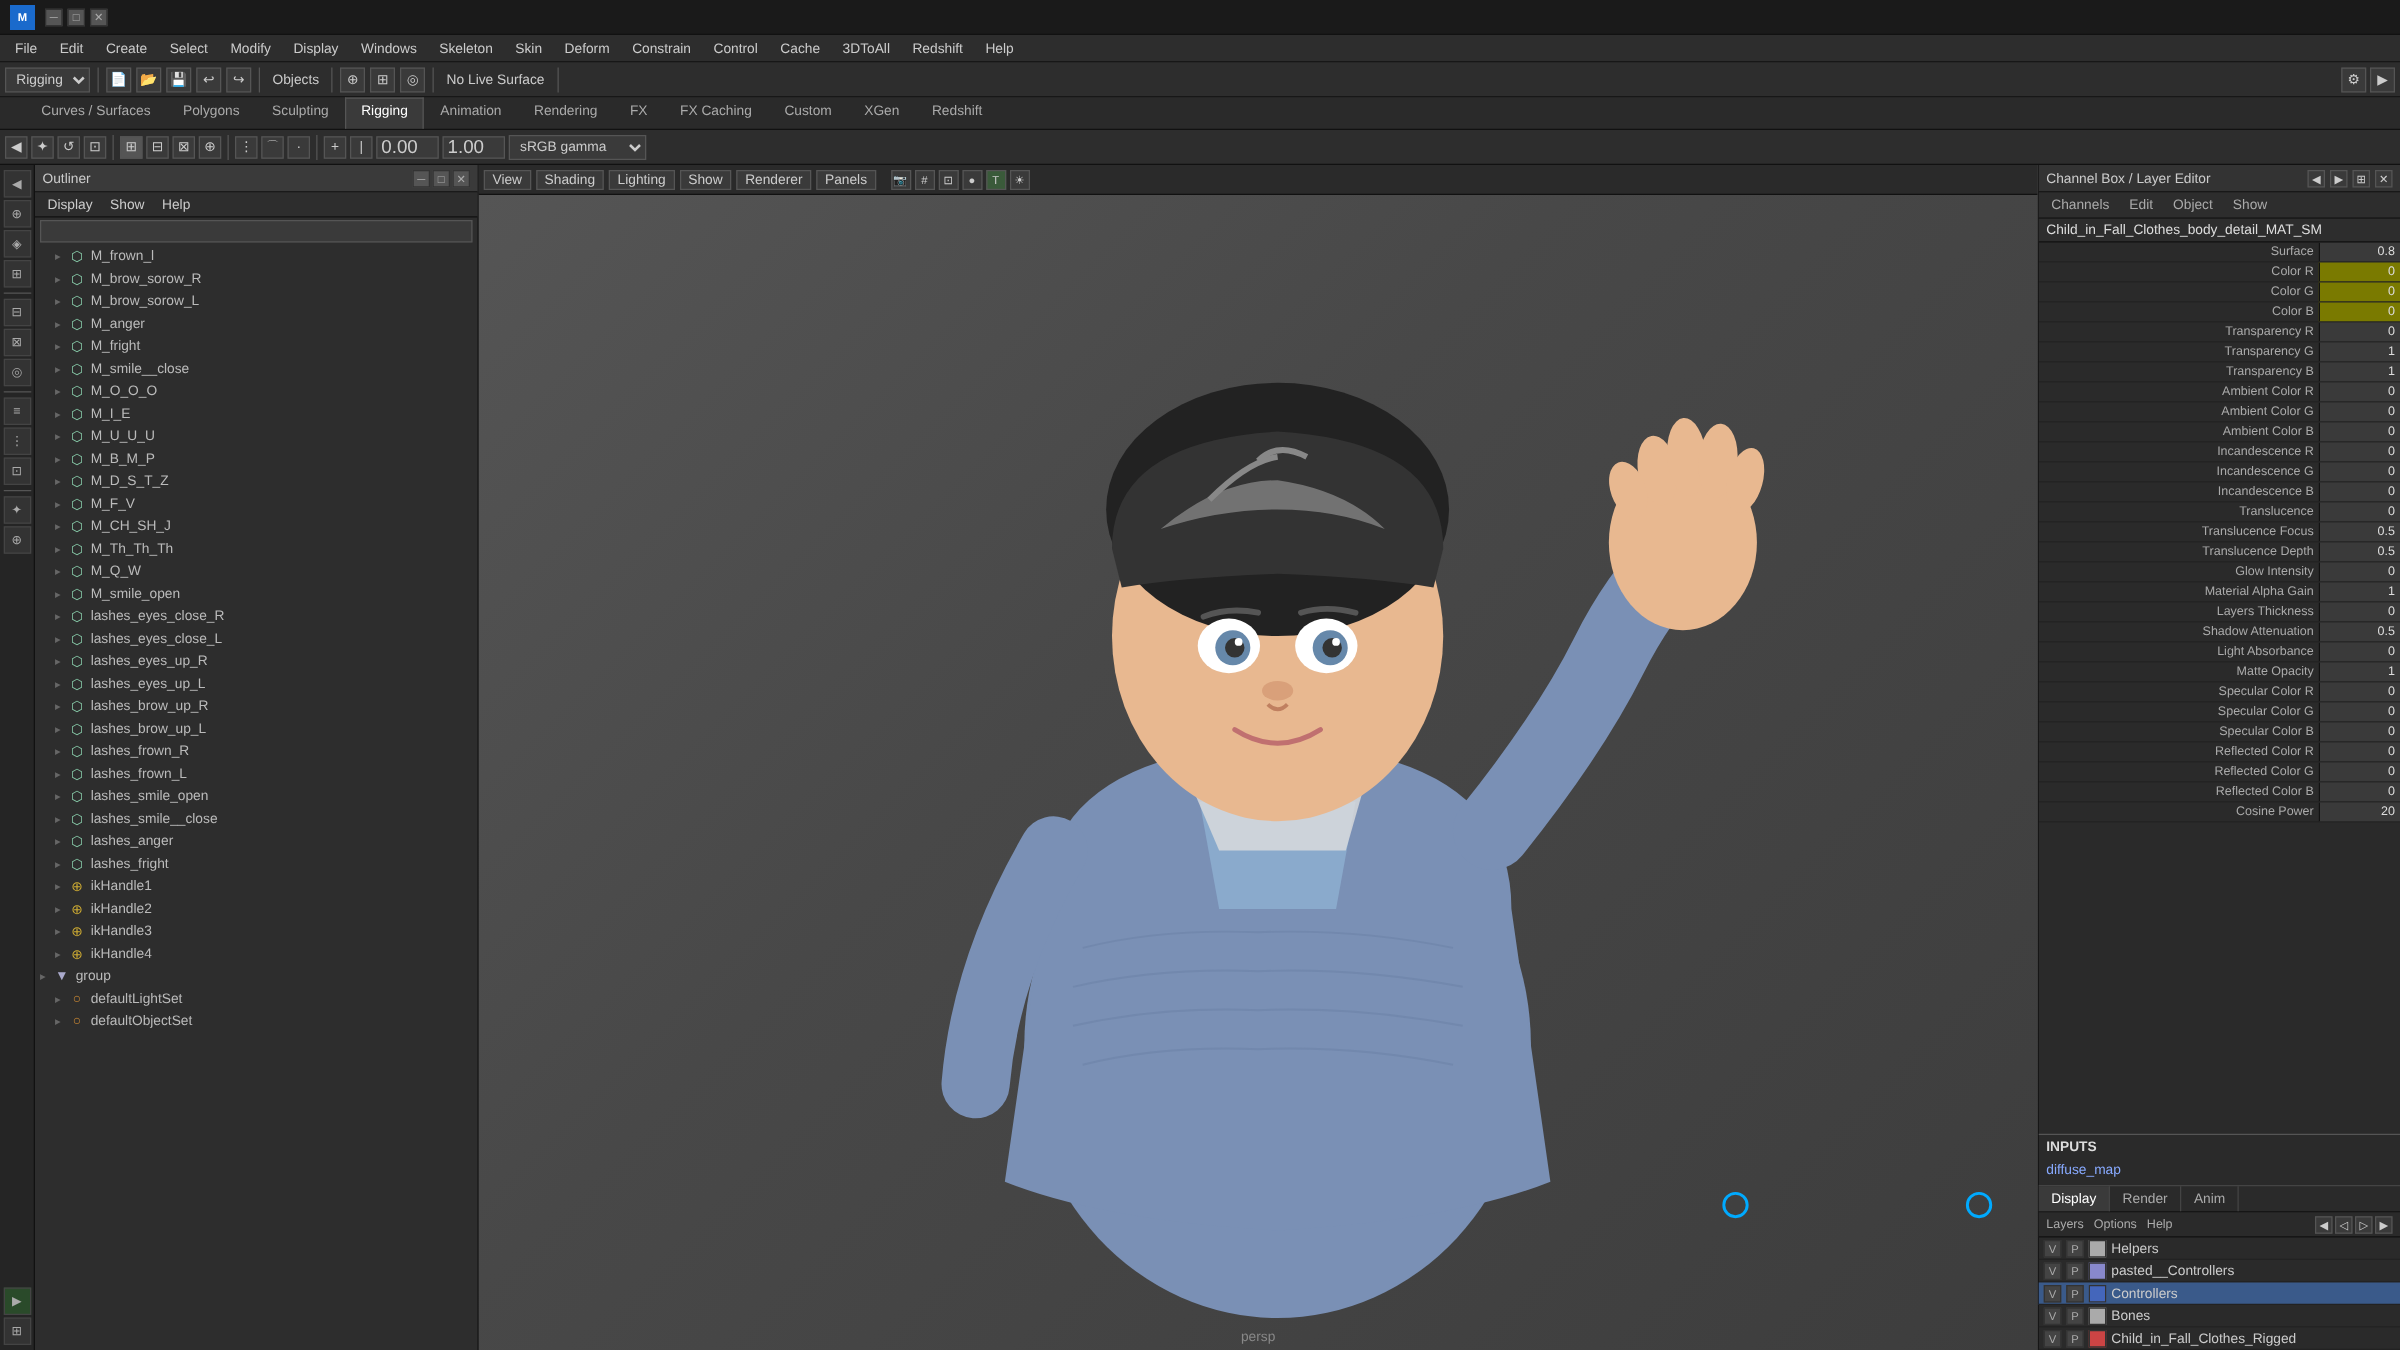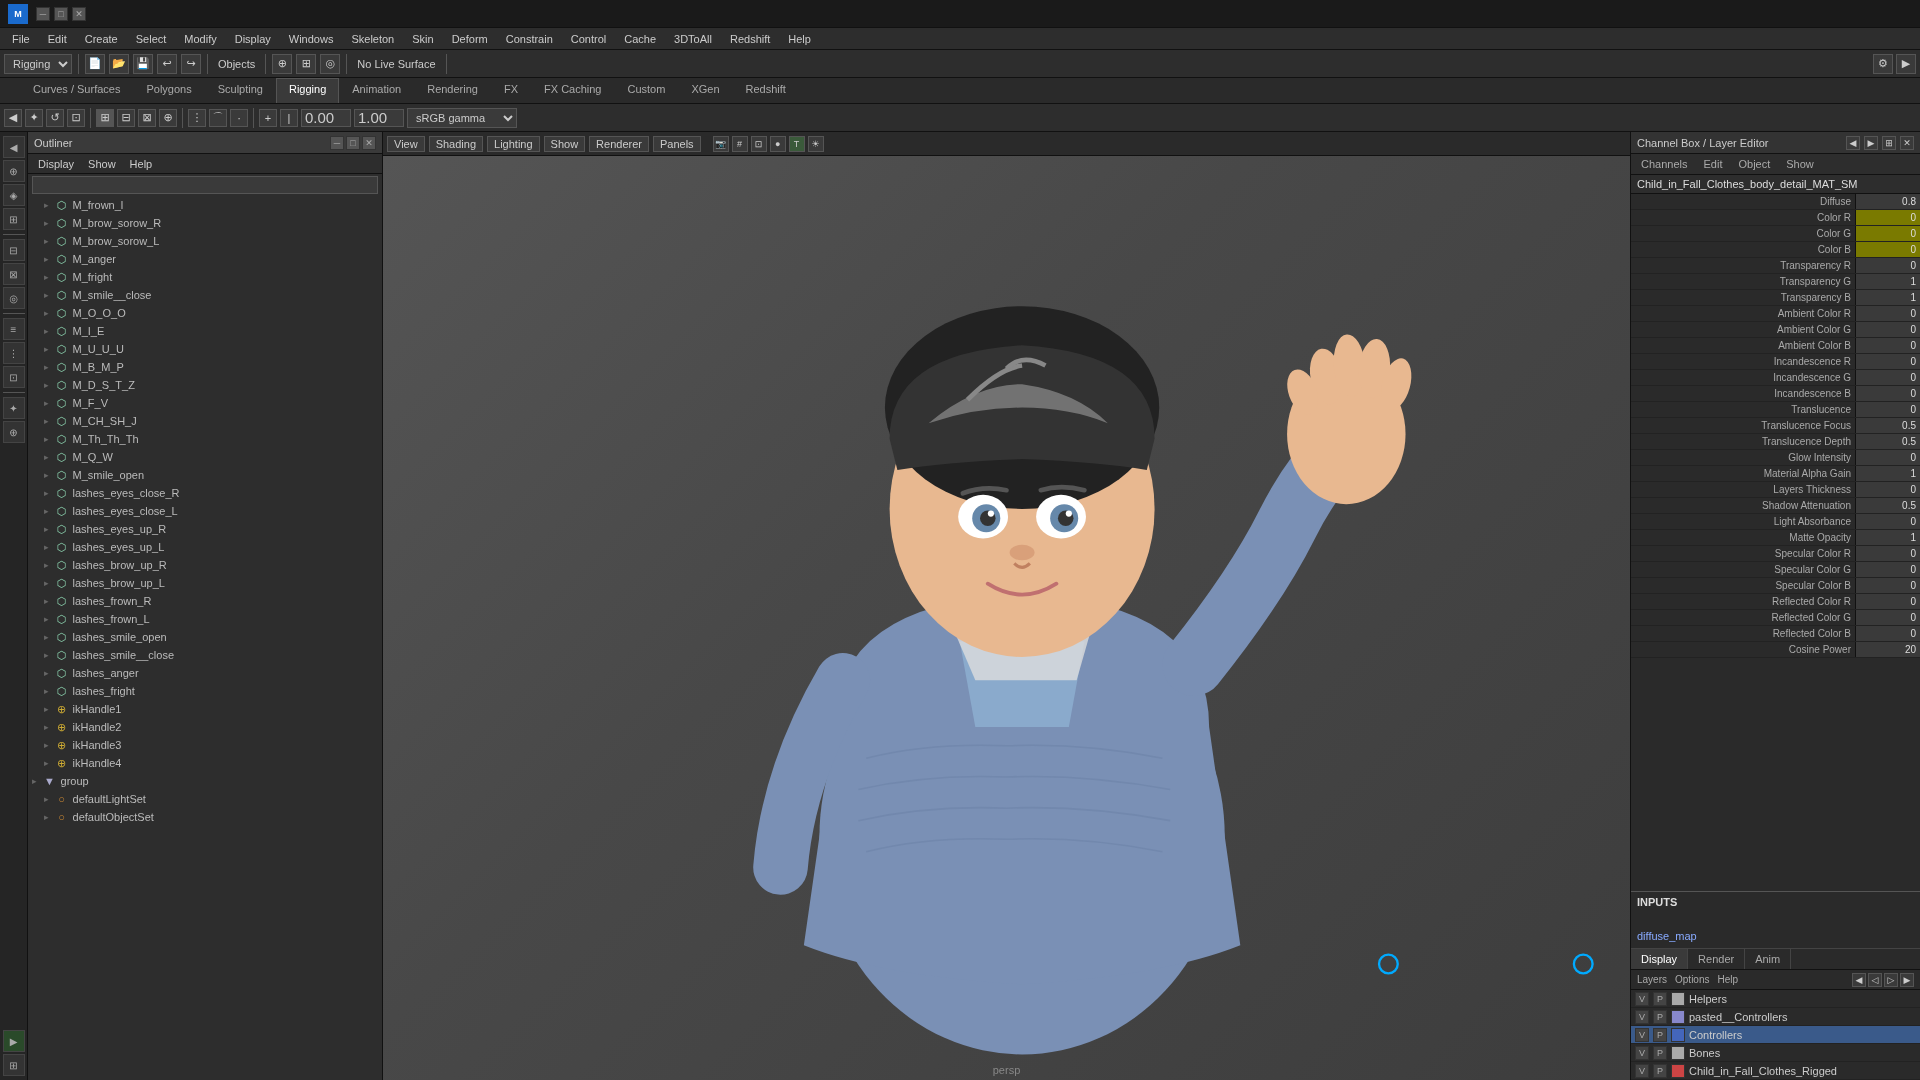--- a/index.html
+++ b/index.html
@@ -294,21 +294,21 @@
       align-items: center;
       justify-content: flex-end;
     }
     .channel-value.yellow { background: #7a7a00; }
 
     
     #inputs-section {
       border-top: 1px solid #555;
       padding: 4px 6px;
     }
-    .inputs-header { color: #ddd; font-size: 11px; font-weight: bold; margin-bottom: 20px; }
+    .inputs-header { color: #ddd; font-size: 11px; font-weight: bold; margin-bottom: 4px; }
     .input-item { color: #88aaff; font-size: 11px; cursor: pointer; padding: 2px 0; }
 
     
     #layer-tabs {
       display: flex;
       height: 22px;
       background: #2a2a2a;
       border-top: 1px solid #444;
       border-bottom: 1px solid #111;
     }
@@ -802,21 +802,21 @@
     <div id="channel-box-tabs">
       <div class="cb-tab">Channels</div>
       <div class="cb-tab">Edit</div>
       <div class="cb-tab">Object</div>
       <div class="cb-tab">Show</div>
     </div>
     <div id="object-name">Child_in_Fall_Clothes_body_detail_MAT_SM</div>
     <div id="channel-list">
 
     <div class="channel-row">
-          <div class="channel-name">Diffuse</div>
+          <div class="channel-name">Surface</div>
           <div class="channel-value">0.8</div>
         </div>
         <div class="channel-row">
           <div class="channel-name">Color R</div>
           <div class="channel-value yellow">0</div>
         </div>
         <div class="channel-row">
           <div class="channel-name">Color G</div>
           <div class="channel-value yellow">0</div>
         </div>

